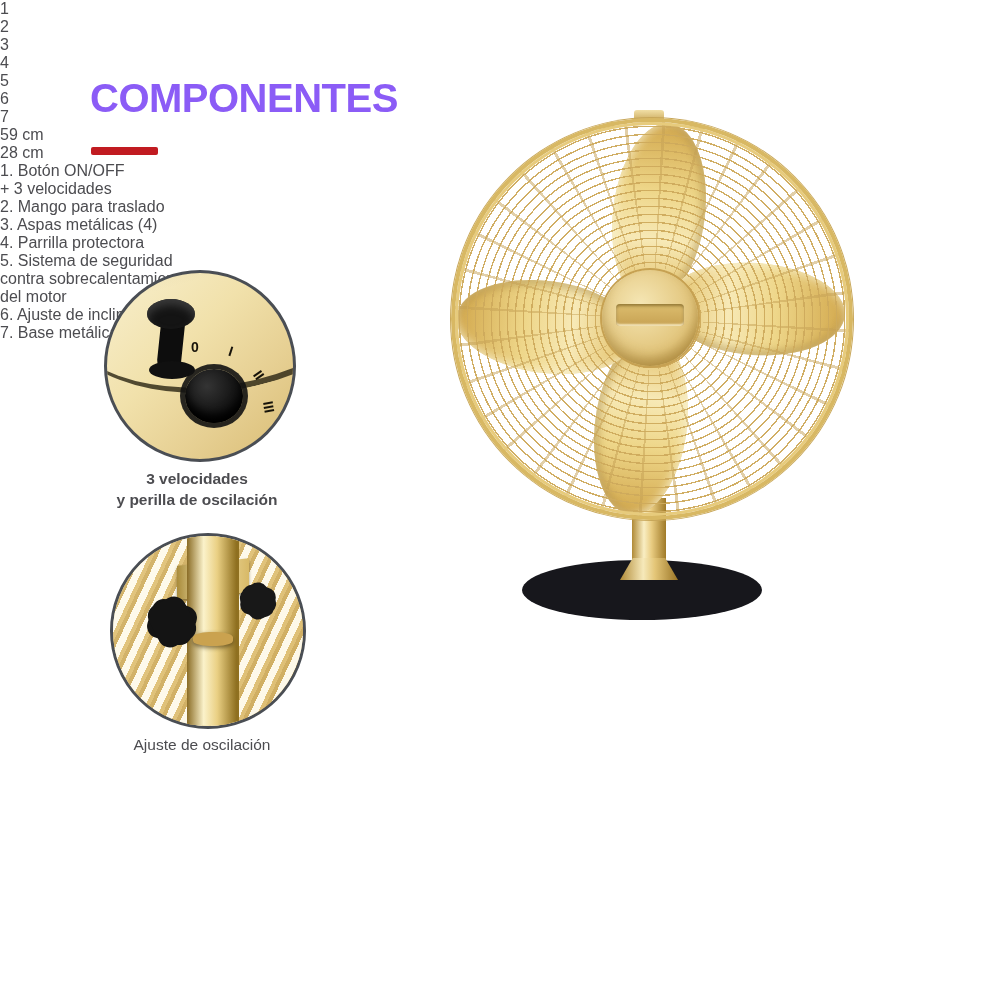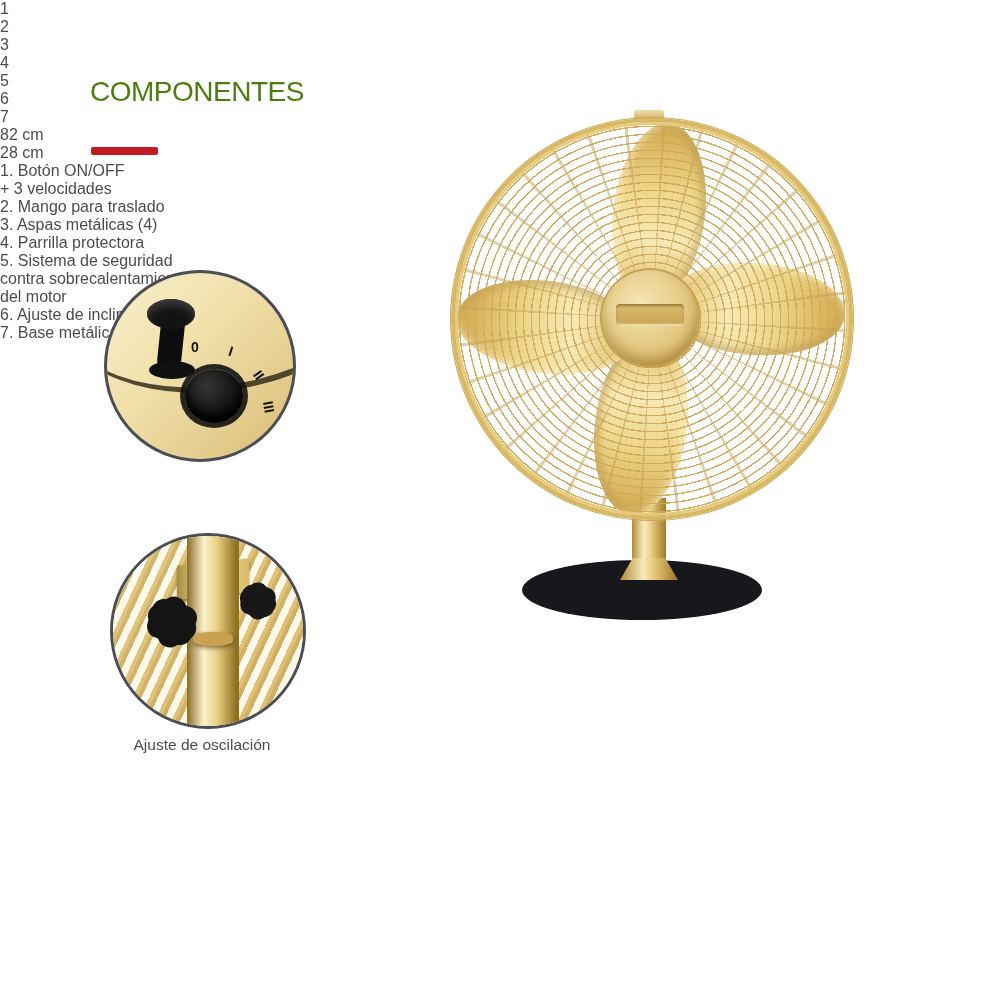--- a/index.html
+++ b/index.html
@@ -1,21 +1,21 @@
 <!DOCTYPE html>
 <html><head>
 <meta charset="utf-8">
 <style>
   html,body{margin:0;padding:0;background:#fff;}
   .canvas{position:relative;width:1000px;height:1000px;background:#ffffff;overflow:hidden;
           font-family:"Liberation Sans","DejaVu Sans",sans-serif;color:#4c4c50;}
 
   
-  .title{position:absolute;left:90px;top:76px;font-size:28px;font-weight:normal;
-         letter-spacing:-0.5px;color:#4d7c0f;margin:0;}
+  .title{position:absolute;left:90px;top:76px;font-size:40px;font-weight:bold;
+         letter-spacing:-0.5px;color:#8b5cf6;margin:0;}
   .title-underline{position:absolute;left:91px;top:147px;width:67px;height:8px;
          background:#c11b21;border-radius:2px;}
 
   
   .inset{position:absolute;border-radius:50%;overflow:hidden;border:3px solid #4a4e54;
          background:linear-gradient(135deg,#f8efcd 0%,#f1e1ab 40%,#e6cf92 70%,#d9bc74 100%);}
   .inset1{left:104px;top:270px;width:186px;height:186px;}
   .inset2{left:110px;top:533px;width:190px;height:190px;}
 
   
@@ -140,20 +140,24 @@
     <div class="housing-curve"></div>
     <div class="osc-stem"></div>
     <div class="osc-flange"></div>
     <div class="osc-cap"></div>
     <div class="dial"></div>
     <span class="dial-mark mark-0">0</span>
     <span class="dial-mark mark-1">I</span>
     <span class="dial-mark mark-2">II</span>
     <span class="dial-mark mark-3">III</span>
   </div>
+  <div class="inset-caption caption1">
+    <div>3 velocidades</div>
+    <div>y perilla de oscilación</div>
+  </div>
 
   <div class="inset inset2">
     <div class="grille-bg"></div>
     <div class="tilt-bracket"></div>
     <div class="tilt-column"></div>
     <div class="tilt-joint"></div>
     <div class="tilt-knob-l"></div>
     <div class="tilt-knob-r"></div>
   </div>
   <div class="inset-caption caption2">Ajuste de oscilación</div>
@@ -179,21 +183,21 @@
   <div class="badge badge-3">3</div>
   <div class="badge badge-4">4</div>
   <div class="badge badge-5">5</div>
   <div class="badge badge-6">6</div>
   <div class="badge badge-7">7</div>
 
   <div class="dim dim-v-line"></div>
   <div class="dim dim-v-arrow"></div>
   <div class="dim dim-h-line"></div>
   <div class="dim dim-h-arrow"></div>
-  <div class="dim-label label-h">82 cm</div>
+  <div class="dim-label label-h">59 cm</div>
   <div class="dim-label label-w">28 cm</div>
 
   <div class="list-col list-left">
     <div class="list-line">1. Botón ON/OFF</div>
     <div class="list-line bold indent">+ 3 velocidades</div>
     <div class="list-line">2. Mango para traslado</div>
     <div class="list-line">3. Aspas metálicas (4)</div>
     <div class="list-line">4. Parrilla protectora</div>
   </div>
   <div class="list-divider"></div>

